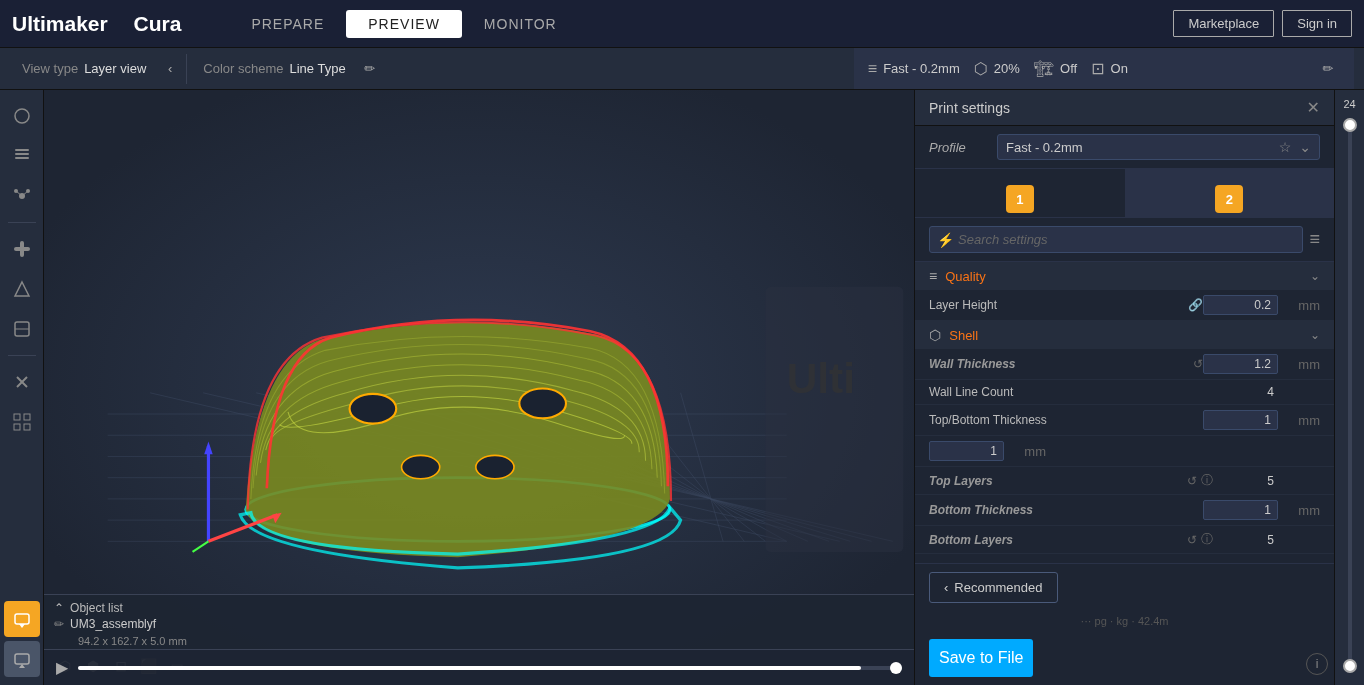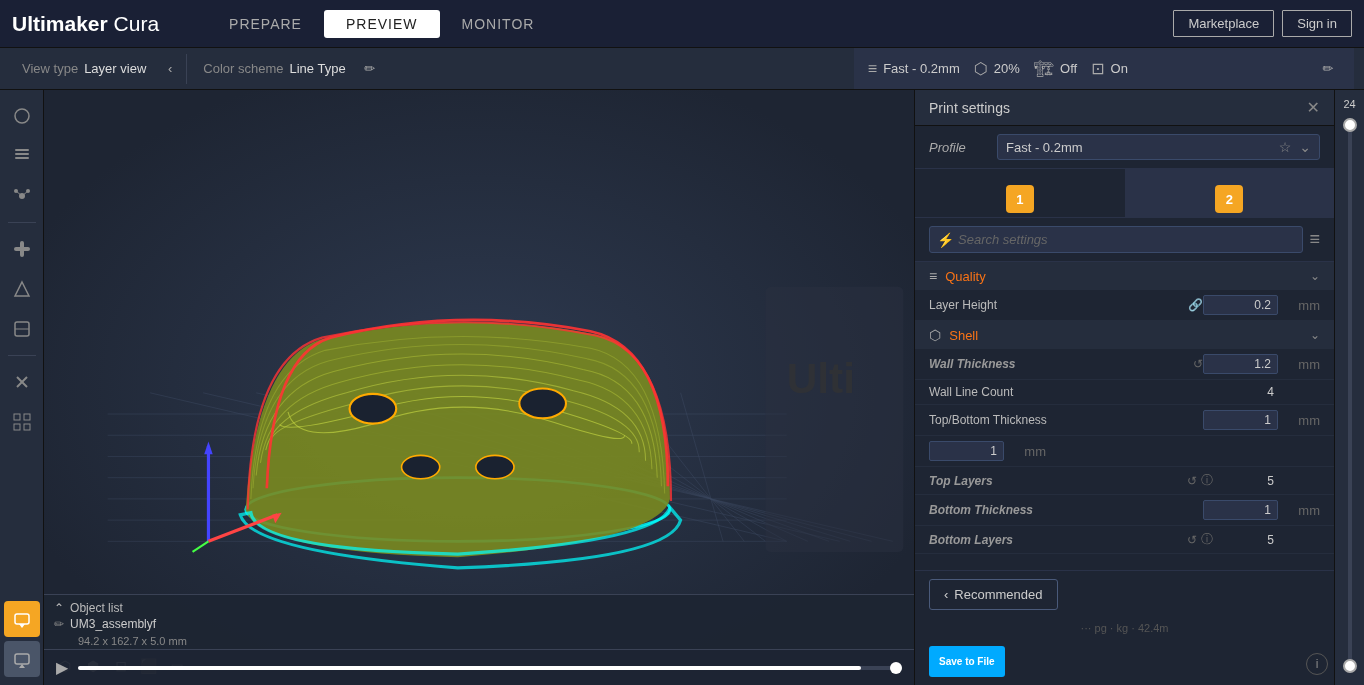--- a/index.html
+++ b/index.html
@@ -104,31 +104,31 @@
     .ps-row { display: flex; align-items: center; padding: 5px 14px; border-bottom: 1px solid #252d3d; }
     .ps-row-label { flex: 1; color: #bbb; font-size: 12px; }
     .ps-row-label.italic { font-style: italic; color: #999; font-weight: bold; }
     .ps-row-icons { display: flex; gap: 4px; align-items: center; }
     .ps-row-icon { color: #666; font-size: 12px; cursor: pointer; }
     .ps-row-value { background: #2a3248; border: 1px solid #3a4a6a; color: #ccc; padding: 2px 6px; width: 75px; text-align: right; font-size: 12px; border-radius: 2px; }
     .ps-row-unit { color: #666; font-size: 13px; width: 22px; text-align: right; margin-left: 20px; }
     .ps-row-value-plain { color: #ccc; font-size: 12px; width: 65px; text-align: right; padding-right: 4px; }
     .ps-recommended-btn { display: flex; align-items: center; gap: 6px; padding: 7px 14px; border: 1px solid #4a5a7a; background: transparent; color: #ccc; border-radius: 3px; cursor: pointer; font-size: 13px; }
 
-    .save-btn { flex: 1; padding: 10px; background: #00aaff; color: #fff; border: none; border-radius: 3px; font-size: 10px; font-weight: 700; cursor: pointer; text-align: center; }
+    .save-btn { flex: 1; padding: 10px; background: #00aaff; color: #fff; border: none; border-radius: 3px; font-size: 16px; font-weight: 400; cursor: pointer; text-align: center; }
 
     
     .info-btn { position: absolute; bottom: 10px; right: 40px; width: 22px; height: 22px; border-radius: 50%; border: 1px solid #555; color: #888; display: flex; align-items: center; justify-content: center; font-size: 12px; cursor: pointer; }
   </style>
 </head>
 <body>
 
 <div id="topbar">
   <div>
-    <span style="font-weight:700;color:#fff;font-size:21px;">Ultimaker</span><span style="font-weight:400;color:#fff;font-size:21px;"> Cura</span>
+    <span style="font-weight:700;color:#fff;font-size:21px;">Ultimaker</span><span style="font-weight:700;color:#fff;font-size:21px;margin-left:20px;"> Cura</span>
   </div>
   <div class="nav-tabs">
     <div class="nav-tab">PREPARE</div>
     <div class="nav-tab active">PREVIEW</div>
     <div class="nav-tab">MONITOR</div>
   </div>
   <div class="top-right">
     <button class="top-btn">Marketplace</button>
     <button class="top-btn">Sign in</button>
   </div>

